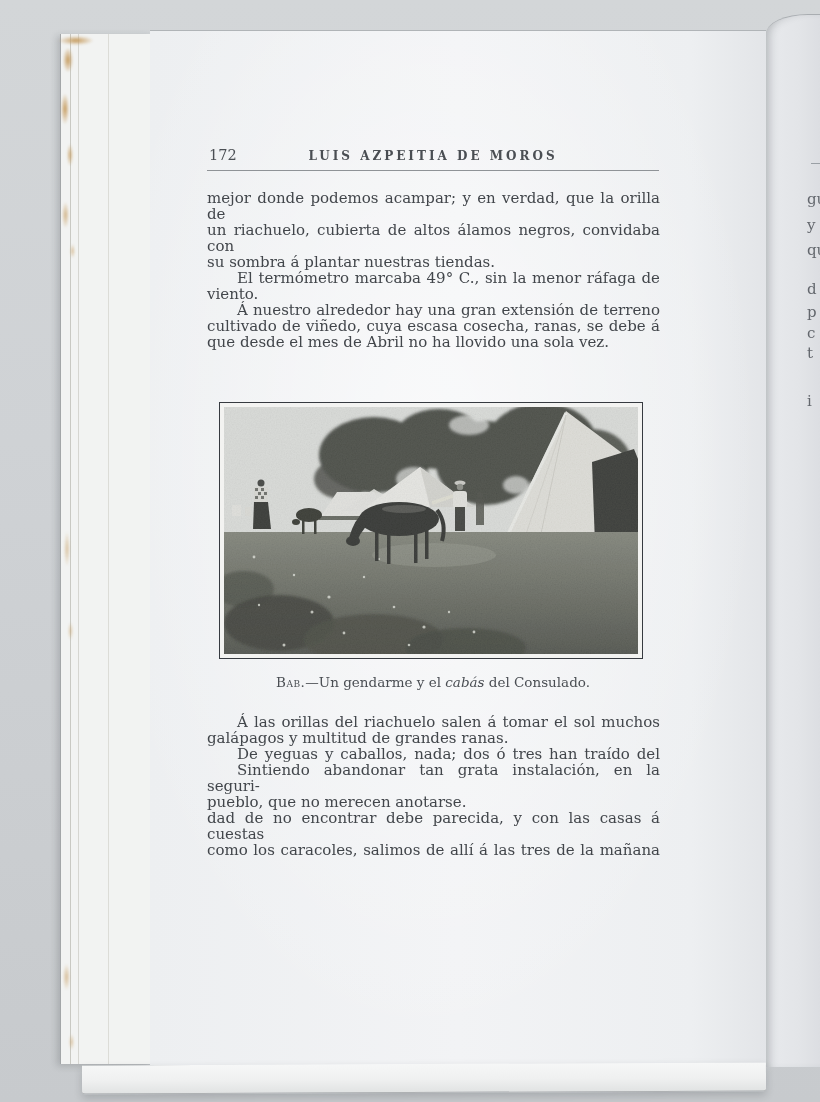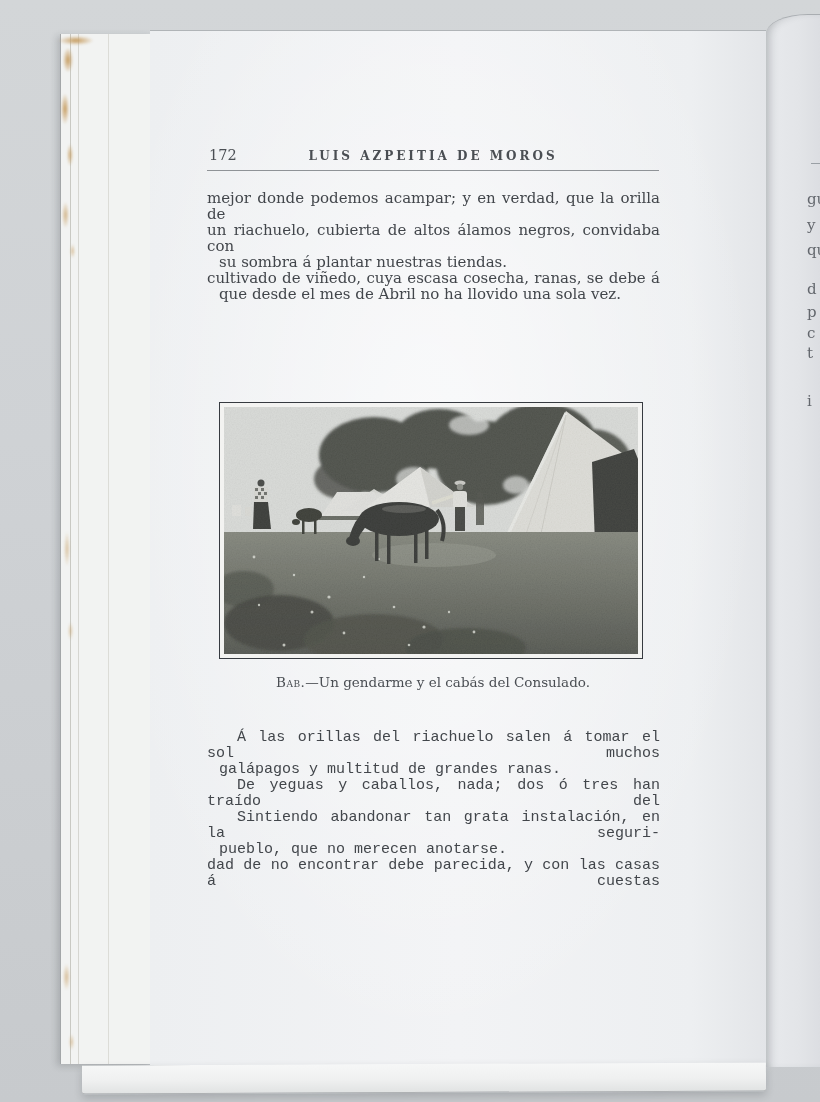--- a/index.html
+++ b/index.html
@@ -42,33 +42,33 @@
   
   .content{color:#45494e;}
   .header-row{position:absolute;left:207px;top:147px;width:452px;height:20px;}
   .page-number{position:absolute;left:2px;top:0;font-size:14.5px;font-weight:normal;color:#4a4e53;}
   .running-title{position:absolute;left:0;right:0;top:2px;text-align:center;
     font-size:12px;font-weight:bold;letter-spacing:3px;color:#4a4e53;}
   .header-rule{position:absolute;left:207px;top:170px;width:452px;height:1px;background:#8f9397;}
   .text-block{position:absolute;left:207px;width:453px;font-size:15px;line-height:16px;
     color:#42464b;}
   .text-top{top:190px;}
-  .text-bottom{top:730px;font-family:Liberation Mono, monospace;}
+  .text-bottom{top:714px;}
   .line{text-align:justify;text-align-last:justify;white-space:normal;}
-  .line.lastline{text-align-last:left;margin-left:12px;}
+  .line.lastline{text-align-last:left;}
   .line.indent{text-indent:30px;}
   .photo-figure{
     position:absolute;left:219px;top:402px;width:424px;height:257px;box-sizing:border-box;
     border:1.5px solid #363a40;padding:4px;background:#f3f3f1;
   }
   .photo-figure svg{display:block;width:100%;height:100%;}
   .caption{position:absolute;left:207px;top:674px;width:452px;text-align:center;
     font-size:13.5px;color:#4a4e53;}
   .caption .sc{font-variant:small-caps;letter-spacing:.5px;}
-  .caption .it{}
+  .caption .it{font-style:italic;}
   
   .next-rule{position:absolute;left:811px;top:163px;width:9px;height:1px;background:#9aa0a5;}
   .frag{position:absolute;left:0;font-size:15px;color:#63676d;}
   .frag-wrap{position:absolute;left:807px;top:0;width:16px;height:1102px;}
 </style>
 </head>
 <body>
 
 <div class="stage">
 
@@ -106,20 +106,23 @@
     <div class="header-row">
       <span class="page-number">172</span>
       <span class="running-title">LUIS AZPEITIA DE MOROS</span>
     </div>
     <div class="header-rule"></div>
 
     <div id="text-top" class="text-block text-top">
         <div class="line">mejor donde podemos acampar; y en verdad, que la orilla de</div>
         <div class="line">un riachuelo, cubierta de altos álamos negros, convidaba con</div>
         <div class="line lastline">su sombra á plantar nuestras tiendas.</div>
+        <div class="line indent">El termómetro marcaba 49° C., sin la menor ráfaga de</div>
+        <div class="line lastline">viento.</div>
+        <div class="line indent">Á nuestro alrededor hay una gran extensión de terreno</div>
         <div class="line">cultivado de viñedo, cuya escasa cosecha, ranas, se debe á</div>
         <div class="line lastline">que desde el mes de Abril no ha llovido una sola vez.</div>
       </div>
 
     <div class="photo-figure">
       <svg viewBox="0 0 414 247" preserveAspectRatio="none">
         <defs>
           <linearGradient id="grassGrad" x1="0" y1="0" x2="0" y2="1">
             <stop offset="0" stop-color="#84867b"></stop>
             <stop offset="0.5" stop-color="#6a6c62"></stop>
@@ -264,15 +267,16 @@
       <span class="sc">Bab.</span><span>—</span><span>Un gendarme y el </span><span class="it">cabás</span><span> del Consulado.</span>
     </div>
 
     <div id="text-bottom" class="text-block text-bottom">
         <div class="line indent">Á las orillas del riachuelo salen á tomar el sol muchos</div>
         <div class="line lastline">galápagos y multitud de grandes ranas.</div>
         <div class="line indent">De yeguas y caballos, nada; dos ó tres han traído del</div>
         <div class="line indent">Sintiendo abandonar tan grata instalación, en la seguri-</div>
         <div class="line lastline">pueblo, que no merecen anotarse.</div>
         <div class="line">dad de no encontrar debe parecida, y con las casas á cuestas</div>
+        <div class="line">como los caracoles, salimos de allí á las tres de la mañana</div>
       </div>
   </div>
 </div>
 
 </body></html>

